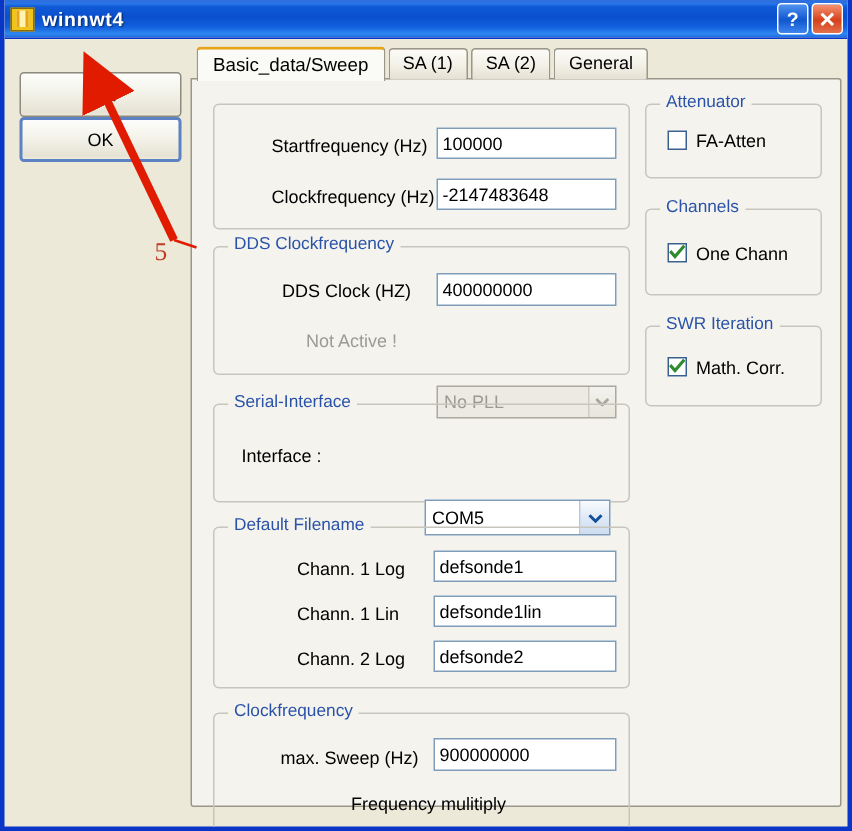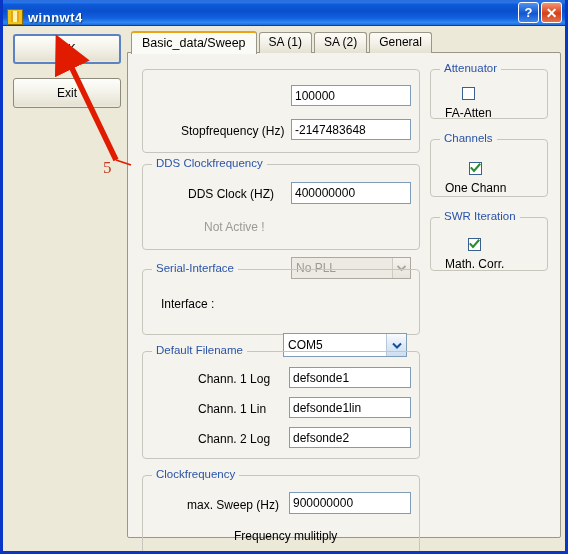--- a/index.html
+++ b/index.html
@@ -26,21 +26,21 @@
   
   #titlebar {
     position: relative;
     height: 26px;
     box-sizing: border-box;
     background: linear-gradient(to bottom,
         #0A5BD8 0%, #2A7BEE 8%, #0F5AD6 18%,
         #0A4FCE 45%, #1260DE 72%, #2E86F0 90%, #1E6AE0 100%);
     border-bottom: 1px solid #0A36C8;
     display: flex;
-    align-items: flex-end;
+    align-items: center;
     padding-left: 4px;
   }
   #titlebar::before {
     content: "";
     position: absolute;
     left: 0; right: 0; top: 0;
     height: 2px;
     background: #2E6FE0;
   }
   .app-icon {
@@ -289,24 +289,22 @@
   .combo.selected .cval {
     background: #2F6EB5;
     color: #ffffff;
     padding-left: 5px;
   }
 
   
   .chkrow {
     position: absolute;
     display: flex;
-    align-items: center;
     gap: 6px;
     cursor: default;
-    flex-direction: column;
   }
   .chkbox {
     width: 13px;
     height: 13px;
     box-sizing: border-box;
     background: #ffffff;
     border: 1px solid #3A6090;
     position: relative;
     flex: 0 0 13px;
   }
@@ -326,37 +324,38 @@
   <div id="titlebar">
     <span class="app-icon"></span>
     <span id="title-text">winnwt4</span>
     <div id="title-buttons">
       <div class="tbtn help">?</div>
       <div class="tbtn close">✕</div>
     </div>
   </div>
 
   <div id="leftcol">
+    <div class="xpbtn" id="exit-button">Exit</div>
     <div class="xpbtn default" id="ok-button">OK</div>
-    <div class="xpbtn" id="exit-button">Exit</div>
   </div>
 
   <div id="tabcontrol">
     <div id="tabstrip">
       <div class="tab active">Basic_data/Sweep</div>
       <div class="tab">SA (1)</div>
       <div class="tab">SA (2)</div>
       <div class="tab">General</div>
     </div>
 
     <div id="tabpanel">
 
       <div class="group" style="left:14px; top:16px; width:278px; height:84px;">
+        <span class="flabel" style="left:38px; top:20px;">Startfrequency (Hz)</span>
         <input class="txtbox" style="left: 148px; top: 15px; width: 120px;" type="text" value="100000">
-        <span class="flabel" style="left:38px; top:54px;">Stopfrequency (Hz)</span>
+        <span class="flabel" style="left:38px; top:54px;">Clockfrequency (Hz)</span>
         <input class="txtbox" style="left: 148px; top: 49px; width: 120px;" type="text" value="-2147483648">
       </div>
 
       <div class="group" style="left:14px; top:111px; width:278px; height:86px;">
         <span class="glabel">DDS Clockfrequency</span>
         <span class="flabel" style="left:45px; top:22px;">DDS Clock (HZ)</span>
         <input class="txtbox" style="left: 148px; top: 17px; width: 120px; height: 22px;" type="text" value="400000000">
         <span class="flabel disabled" style="left:61px; top:55px;">Not Active !</span>
         <div class="combo disabled" style="left:148px; top:50px; width:120px;">
           <span class="cval">No PLL</span>

